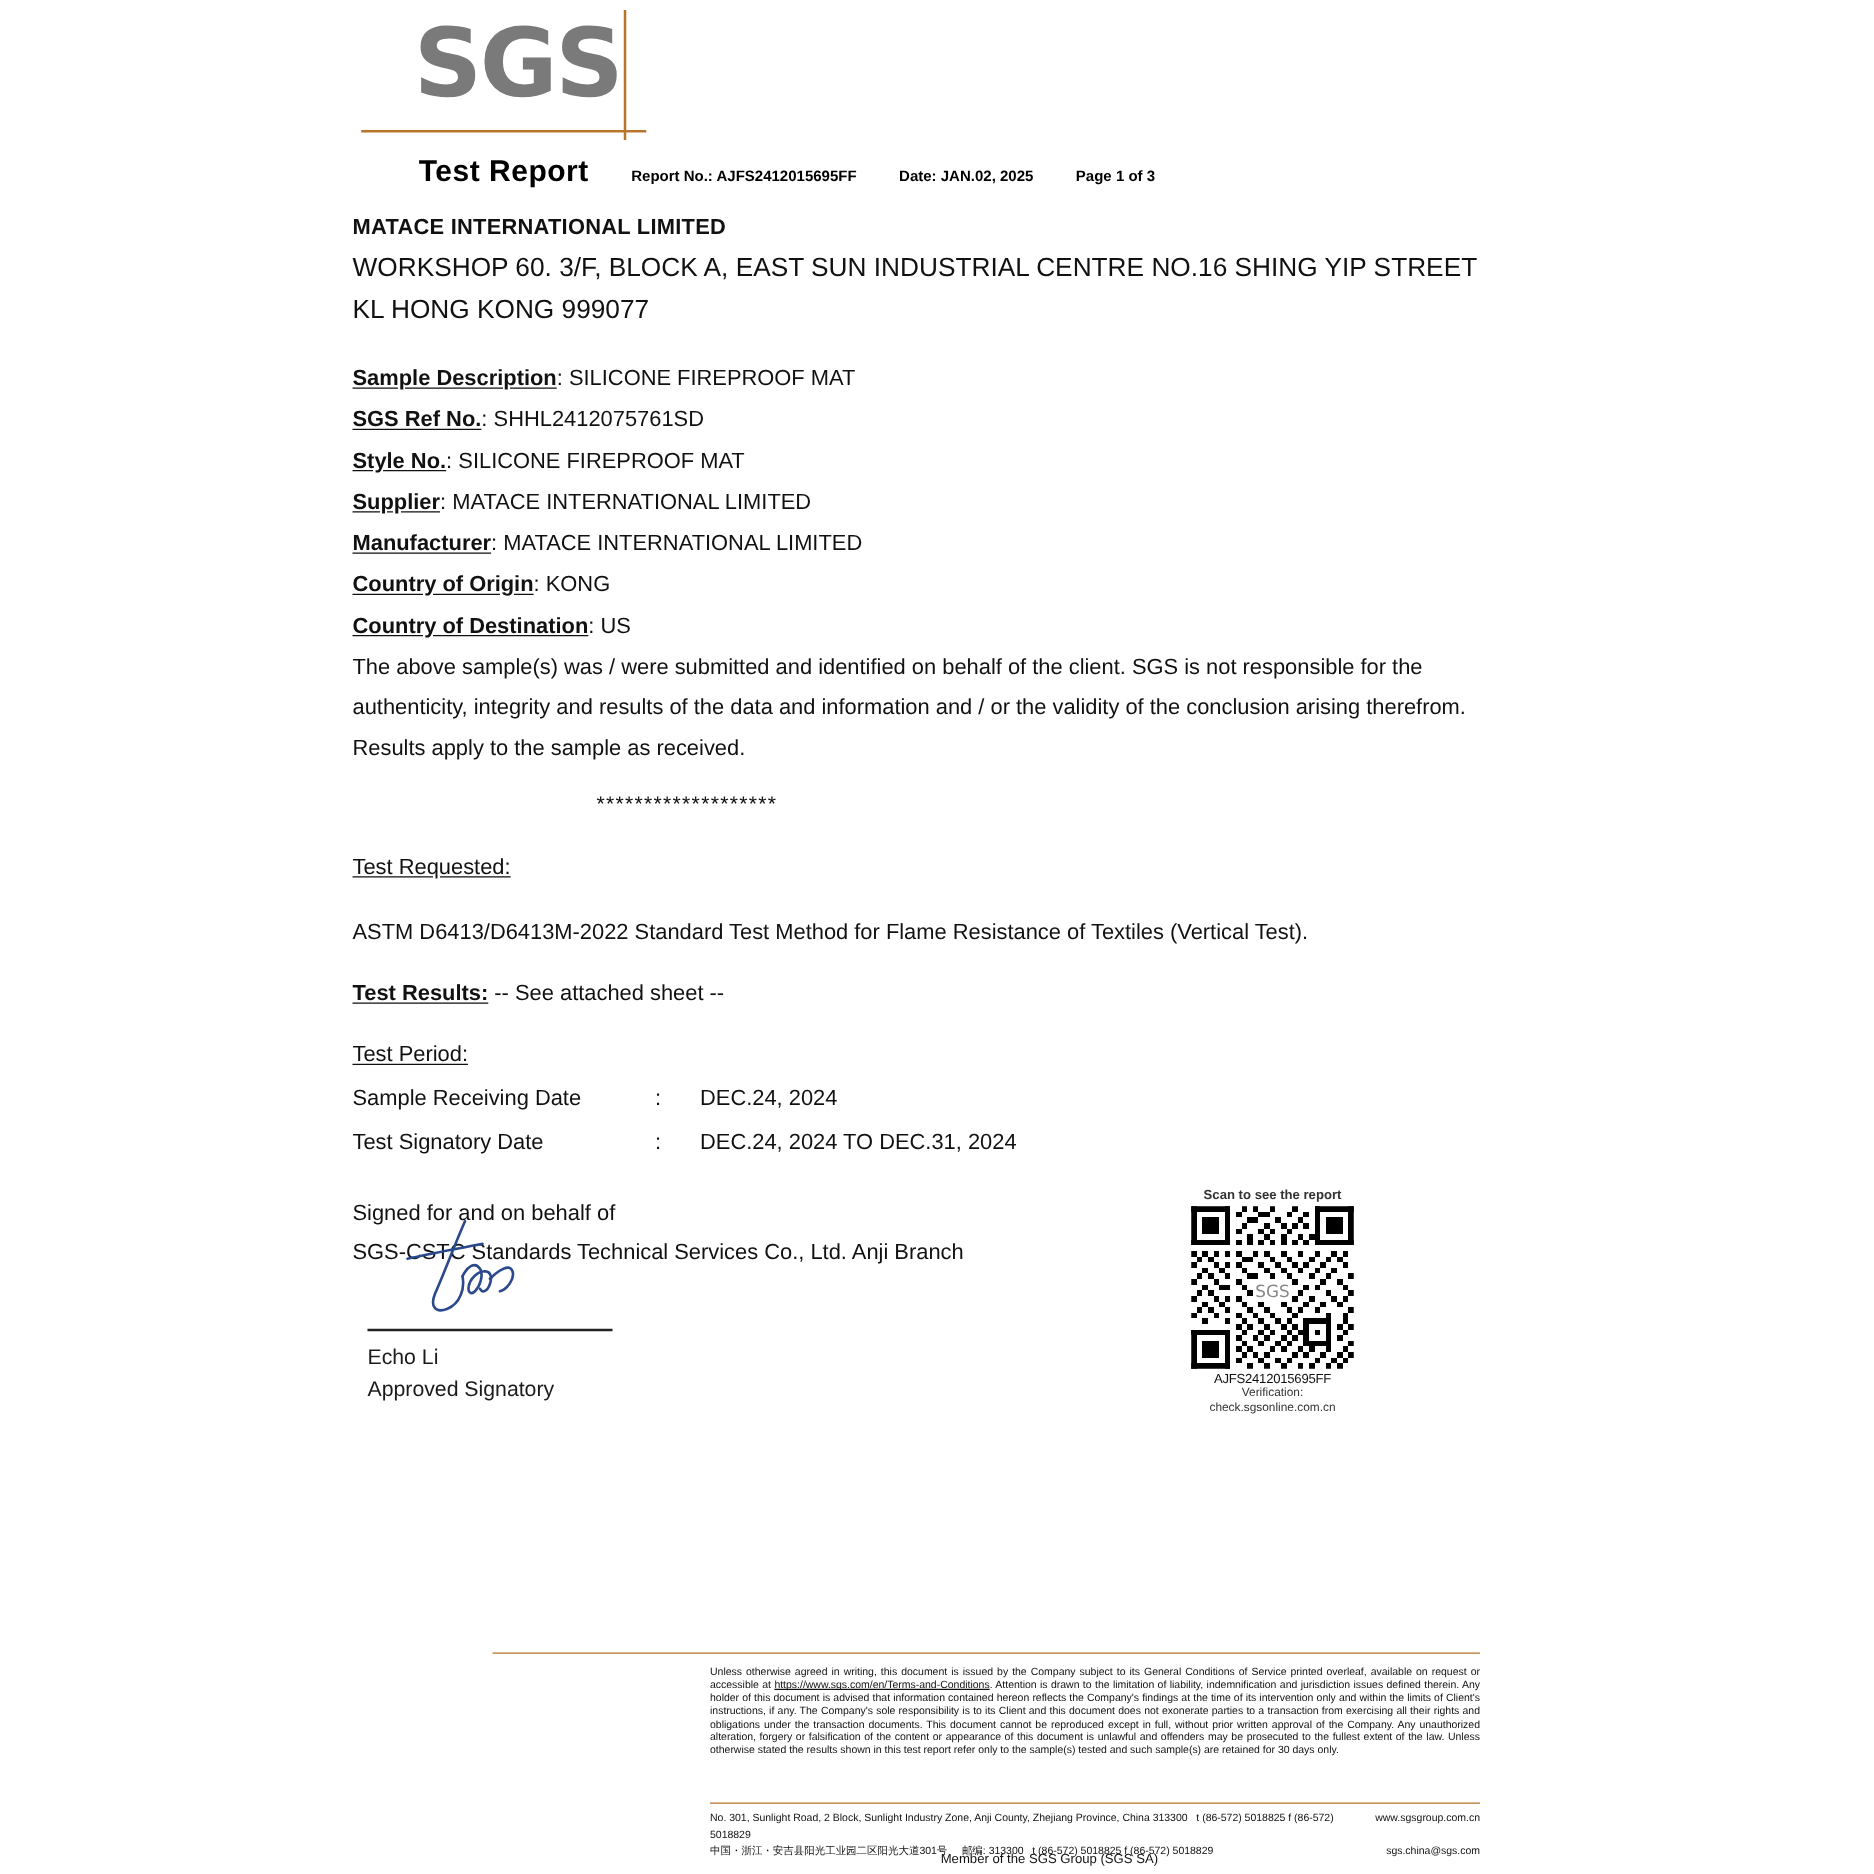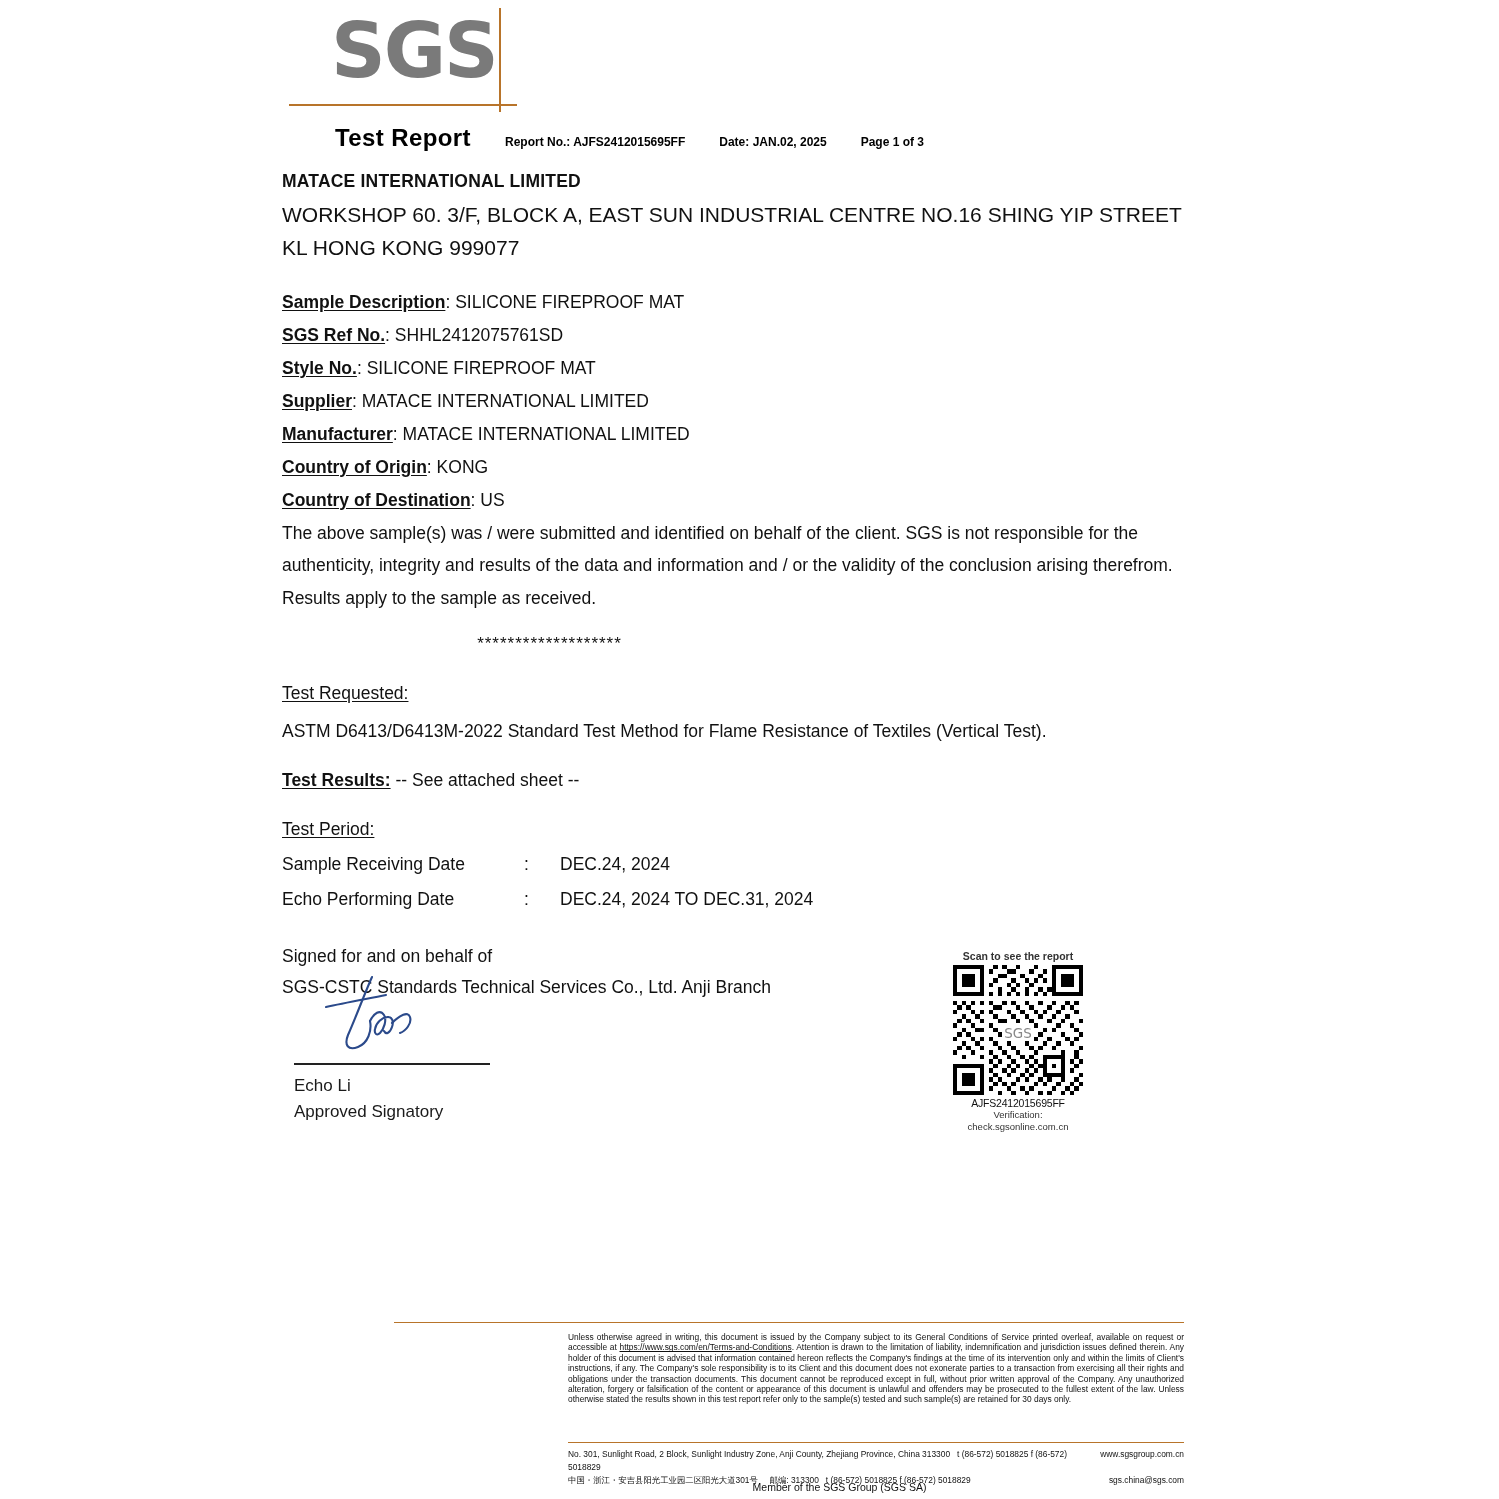--- a/index.html
+++ b/index.html
@@ -338,41 +338,41 @@
       <span>US</span>
     </div>
 
     <div class="para">The above sample(s) was / were submitted and identified on behalf of the client. SGS is not responsible for the authenticity, integrity and results of the data and information and / or the validity of the conclusion arising therefrom. Results apply to the sample as received.</div>
 
     <div class="stars">*******************</div>
 
     <div class="gap-md"></div>
 
     <div class="sec-head">Test Requested:</div>
-    <div class="para" style="margin-top:6px;">ASTM D6413/D6413M-2022 Standard Test Method for Flame Resistance of Textiles (Vertical Test).</div>
+    <div class="para" style="margin-top:20px;">ASTM D6413/D6413M-2022 Standard Test Method for Flame Resistance of Textiles (Vertical Test).</div>
 
     <div class="gap-md"></div>
 
     <div class="field-row">
       <span class="lbl">Test Results:</span>
       <span>-- See attached sheet --</span>
     </div>
 
     <div class="gap-md"></div>
 
     <div class="sec-head">Test Period:</div>
     <table class="kv-table">
       <tbody>
           <tr>
         <td class="k">Sample Receiving Date</td>
         <td class="c">:</td>
         <td class="v">DEC.24, 2024</td>
       </tr>
       <tr>
-        <td class="k">Echo Performing Date</td>
+        <td class="k">Test Signatory Date</td>
         <td class="c">:</td>
         <td class="v">DEC.24, 2024 TO DEC.31, 2024</td>
       </tr>
     </tbody>
       </table>
 
     <div class="sign-lines">
       <div>Signed for and on behalf of</div>
       <div>SGS-CSTC Standards Technical Services Co., Ltd. Anji Branch</div>
     </div>

